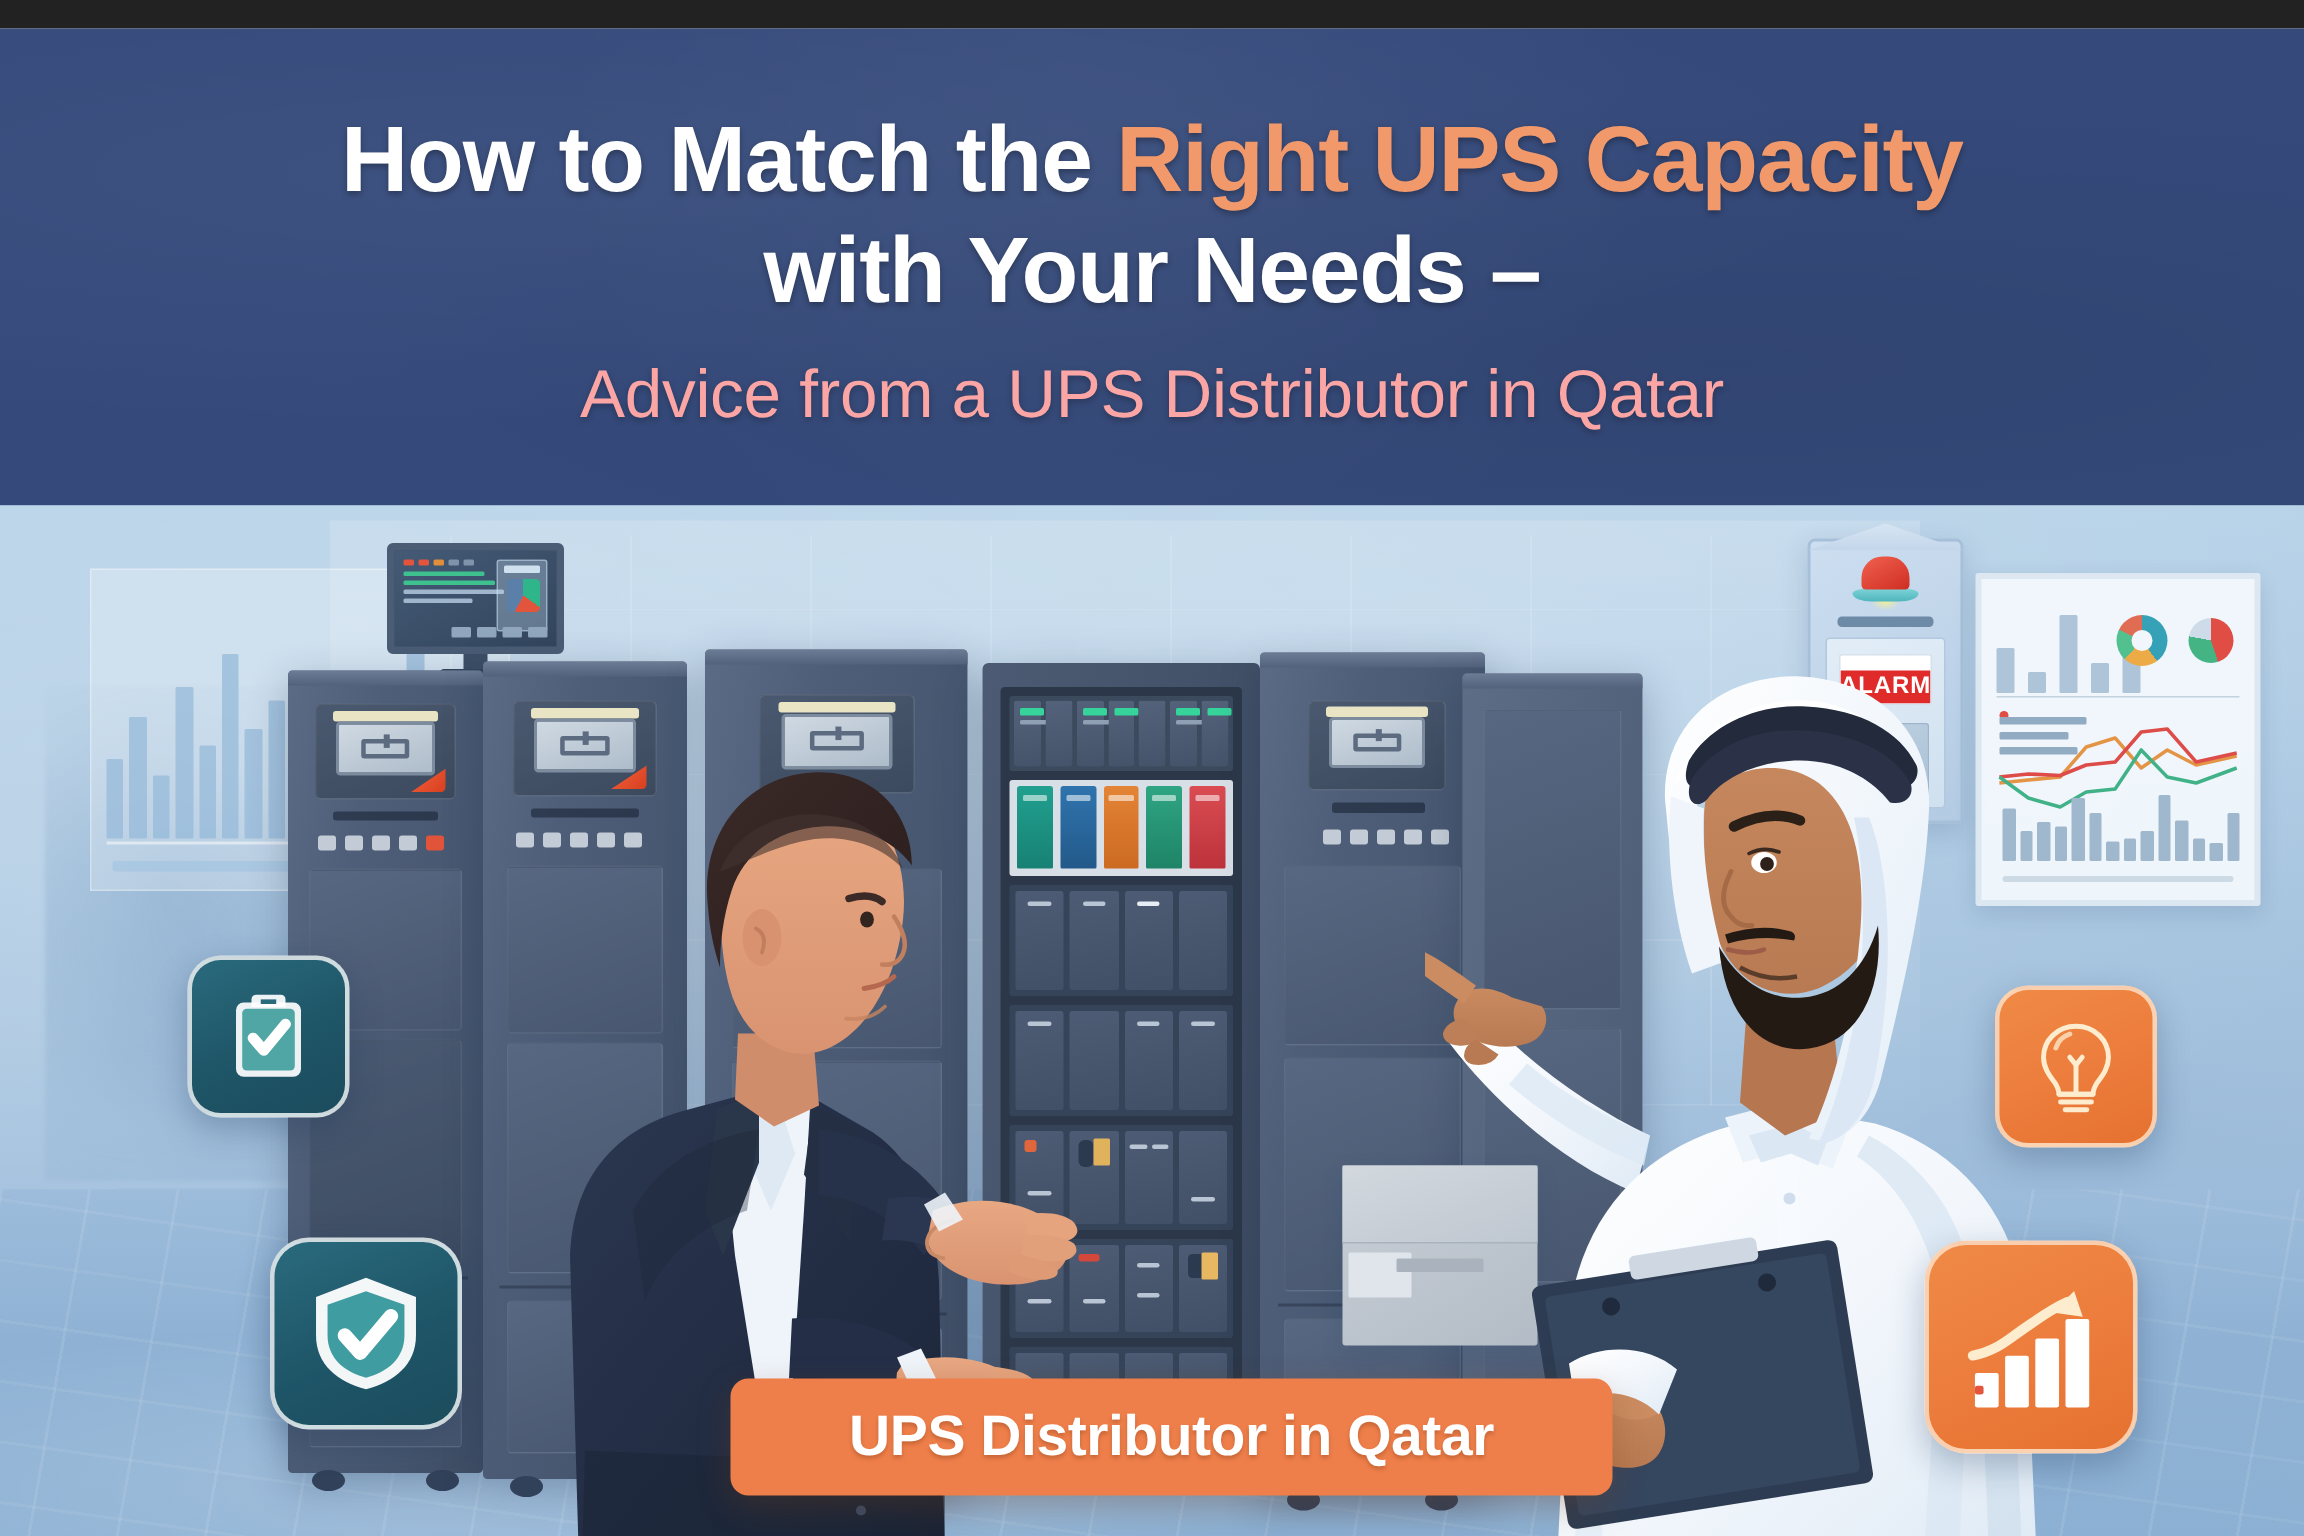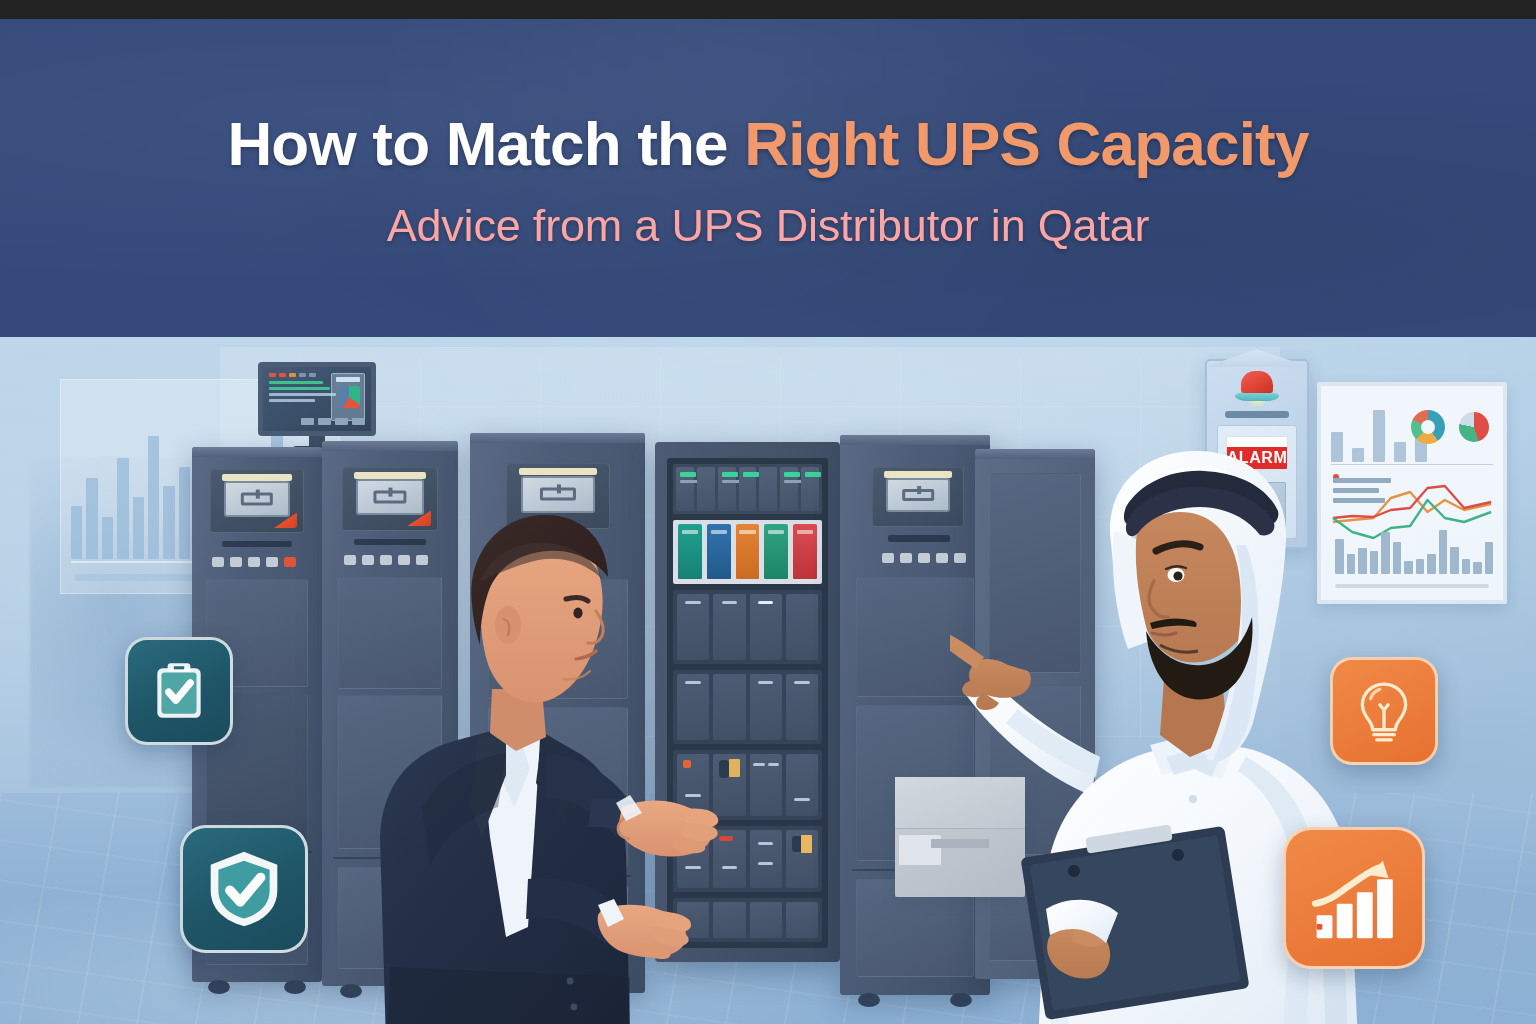--- a/index.html
+++ b/index.html
@@ -392,20 +392,21 @@
   }
 </style>
 </head>
 <body>
 
 <div id="banner">
 
   <div class="header">
     <div class="header-inner">
       <div class="title-line"><span>How to Match the </span><span class="hl">Right UPS Capacity</span></div>
+      <div class="title-line l2">with Your Needs –</div>
       <div class="subtitle">Advice from a UPS Distributor in Qatar</div>
     </div>
   </div>
 
   <div class="scene">
 
     <div class="wall"></div>
     <div class="wall-noise"></div>
     <div class="bg-rackshadow"></div>
     <div class="bg-grid"></div>
@@ -964,15 +965,18 @@
         <rect x="6" y="44" width="11" height="16" rx="1" fill="#ffffff"></rect>
         <rect x="6" y="50" width="4" height="4" rx="1" fill="#e3553c"></rect>
         <rect x="20" y="36" width="11" height="24" rx="1" fill="#ffffff"></rect>
         <rect x="34" y="28" width="11" height="32" rx="1" fill="#ffffff"></rect>
         <rect x="48" y="19" width="11" height="41" rx="1" fill="#ffffff"></rect>
         <path d="M5 36 C16 34 22 28 28 24 C34 20 40 15 49 11" fill="none" stroke="#fdeccd" stroke-width="4.6" stroke-linecap="round"></path>
         <path d="M52 6 L56 18 L42 16 Z" fill="#fdeccd"></path>
       </svg>
     </div>
 
+    <div class="cta">
+      <span>UPS Distributor in Qatar</span>
+    </div>
 
   </div>
 </div>
 
 </body></html>

